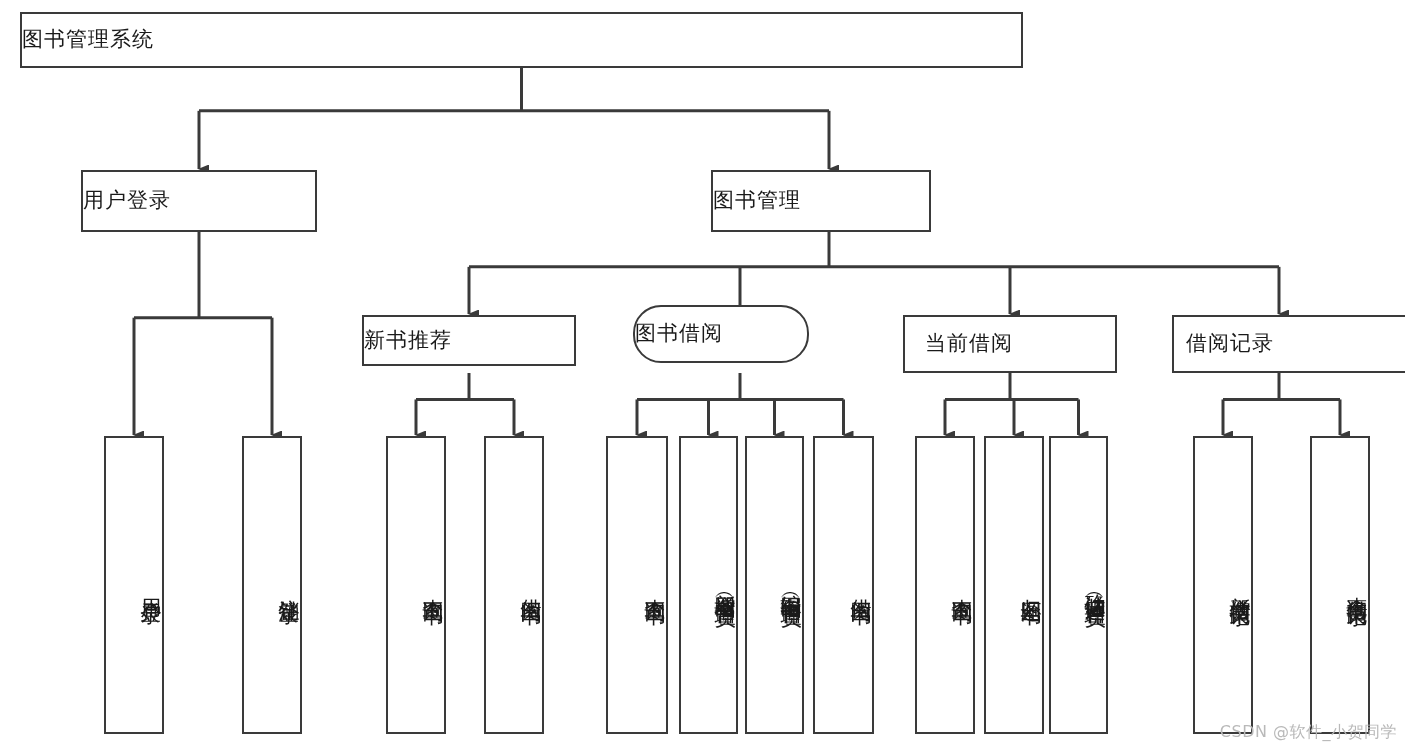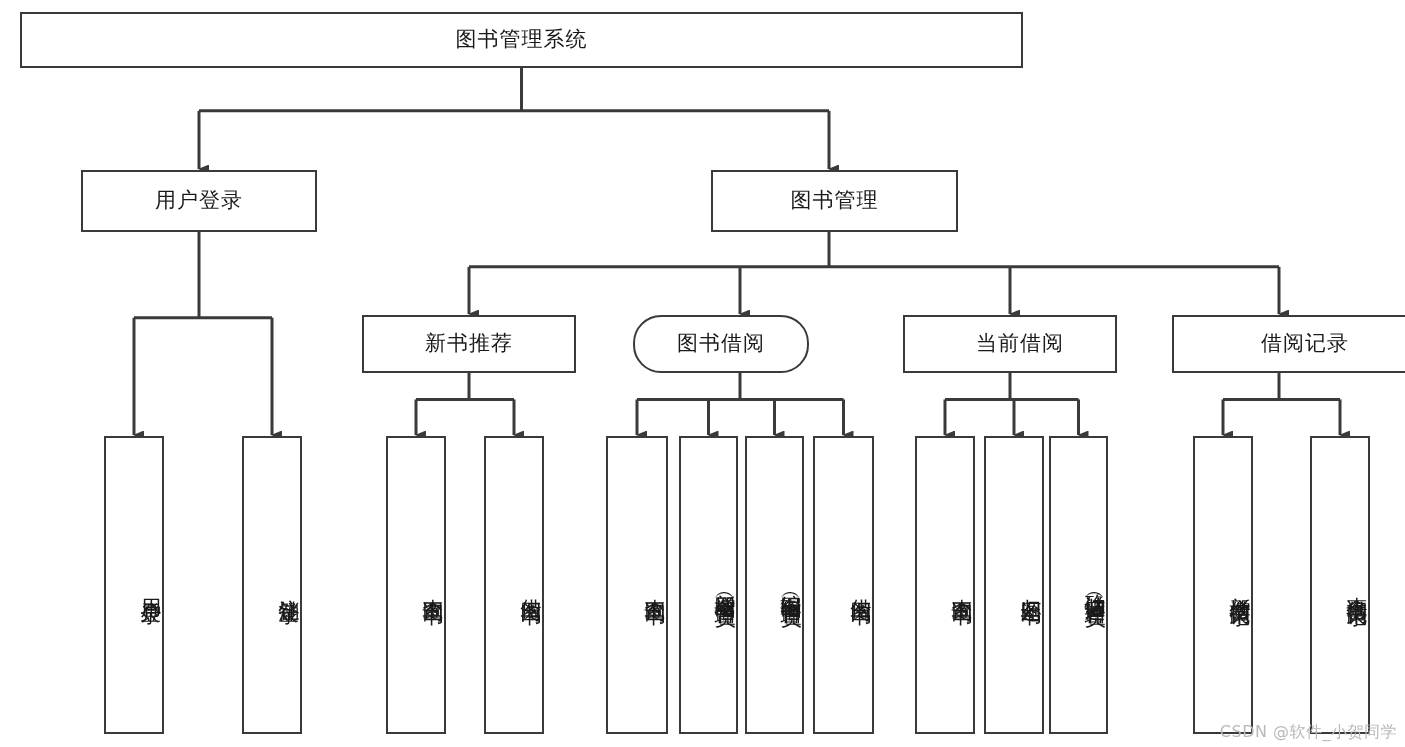--- a/index.html
+++ b/index.html
@@ -24,21 +24,20 @@
     height: 747px;
     pointer-events: none;
   }
   .node {
     position: absolute;
     box-sizing: border-box;
     border: 2.5px solid #3a3a3a;
     background: #ffffff;
     display: flex;
     align-items: center;
-    justify-content: center;
     color: #1a1a1a;
     text-align: center;
   }
   .node.horizontal {
     font-size: 21px;
     line-height: 1.2;
     letter-spacing: 1px;
   }
   .node.vertical {
     writing-mode: vertical-rl;
@@ -118,28 +117,28 @@
       </g>
   </svg>
 
   <div class="node horizontal" style="left: 20px; top: 12px; width: 1003px; height: 56px;">
     <span class="node-label">图书管理系统</span>
   </div>
 
   <div class="node horizontal" style="left: 81px; top: 170px; width: 236px; height: 62px;">
     <span class="node-label">用户登录</span>
   </div>
-  <div class="node horizontal" style="left: 711px; top: 170px; width: 247px; height: 62px;">
+  <div class="node horizontal" style="left: 711px; top: 170px; width: 220px; height: 62px;">
     <span class="node-label">图书管理</span>
   </div>
 
-  <div class="node horizontal" style="left: 362px; top: 315px; width: 214px; height: 58px;">
+  <div class="node horizontal" style="left: 362px; top: 315px; width: 214px; height: 51px;">
     <span class="node-label">新书推荐</span>
   </div>
-  <div class="node horizontal" style="left: 633px; top: 315px; width: 176px; height: 58px; border-radius: 28px;">
+  <div class="node horizontal" style="left: 633px; top: 305px; width: 176px; height: 58px; border-radius: 28px;">
     <span class="node-label">图书借阅</span>
   </div>
   <div class="node horizontal" style="left: 903px; top: 315px; width: 214px; height: 58px; padding-left: 20px;">
     <span class="node-label">当前借阅</span>
   </div>
   <div class="node horizontal" style="left: 1172px; top: 315px; width: 254px; height: 58px; padding-left: 12px;">
     <span class="node-label">借阅记录</span>
   </div>
 
   <div class="node vertical leaf-tall" style="left: 104px; top: 436px; width: 60px; height: 298px;">

